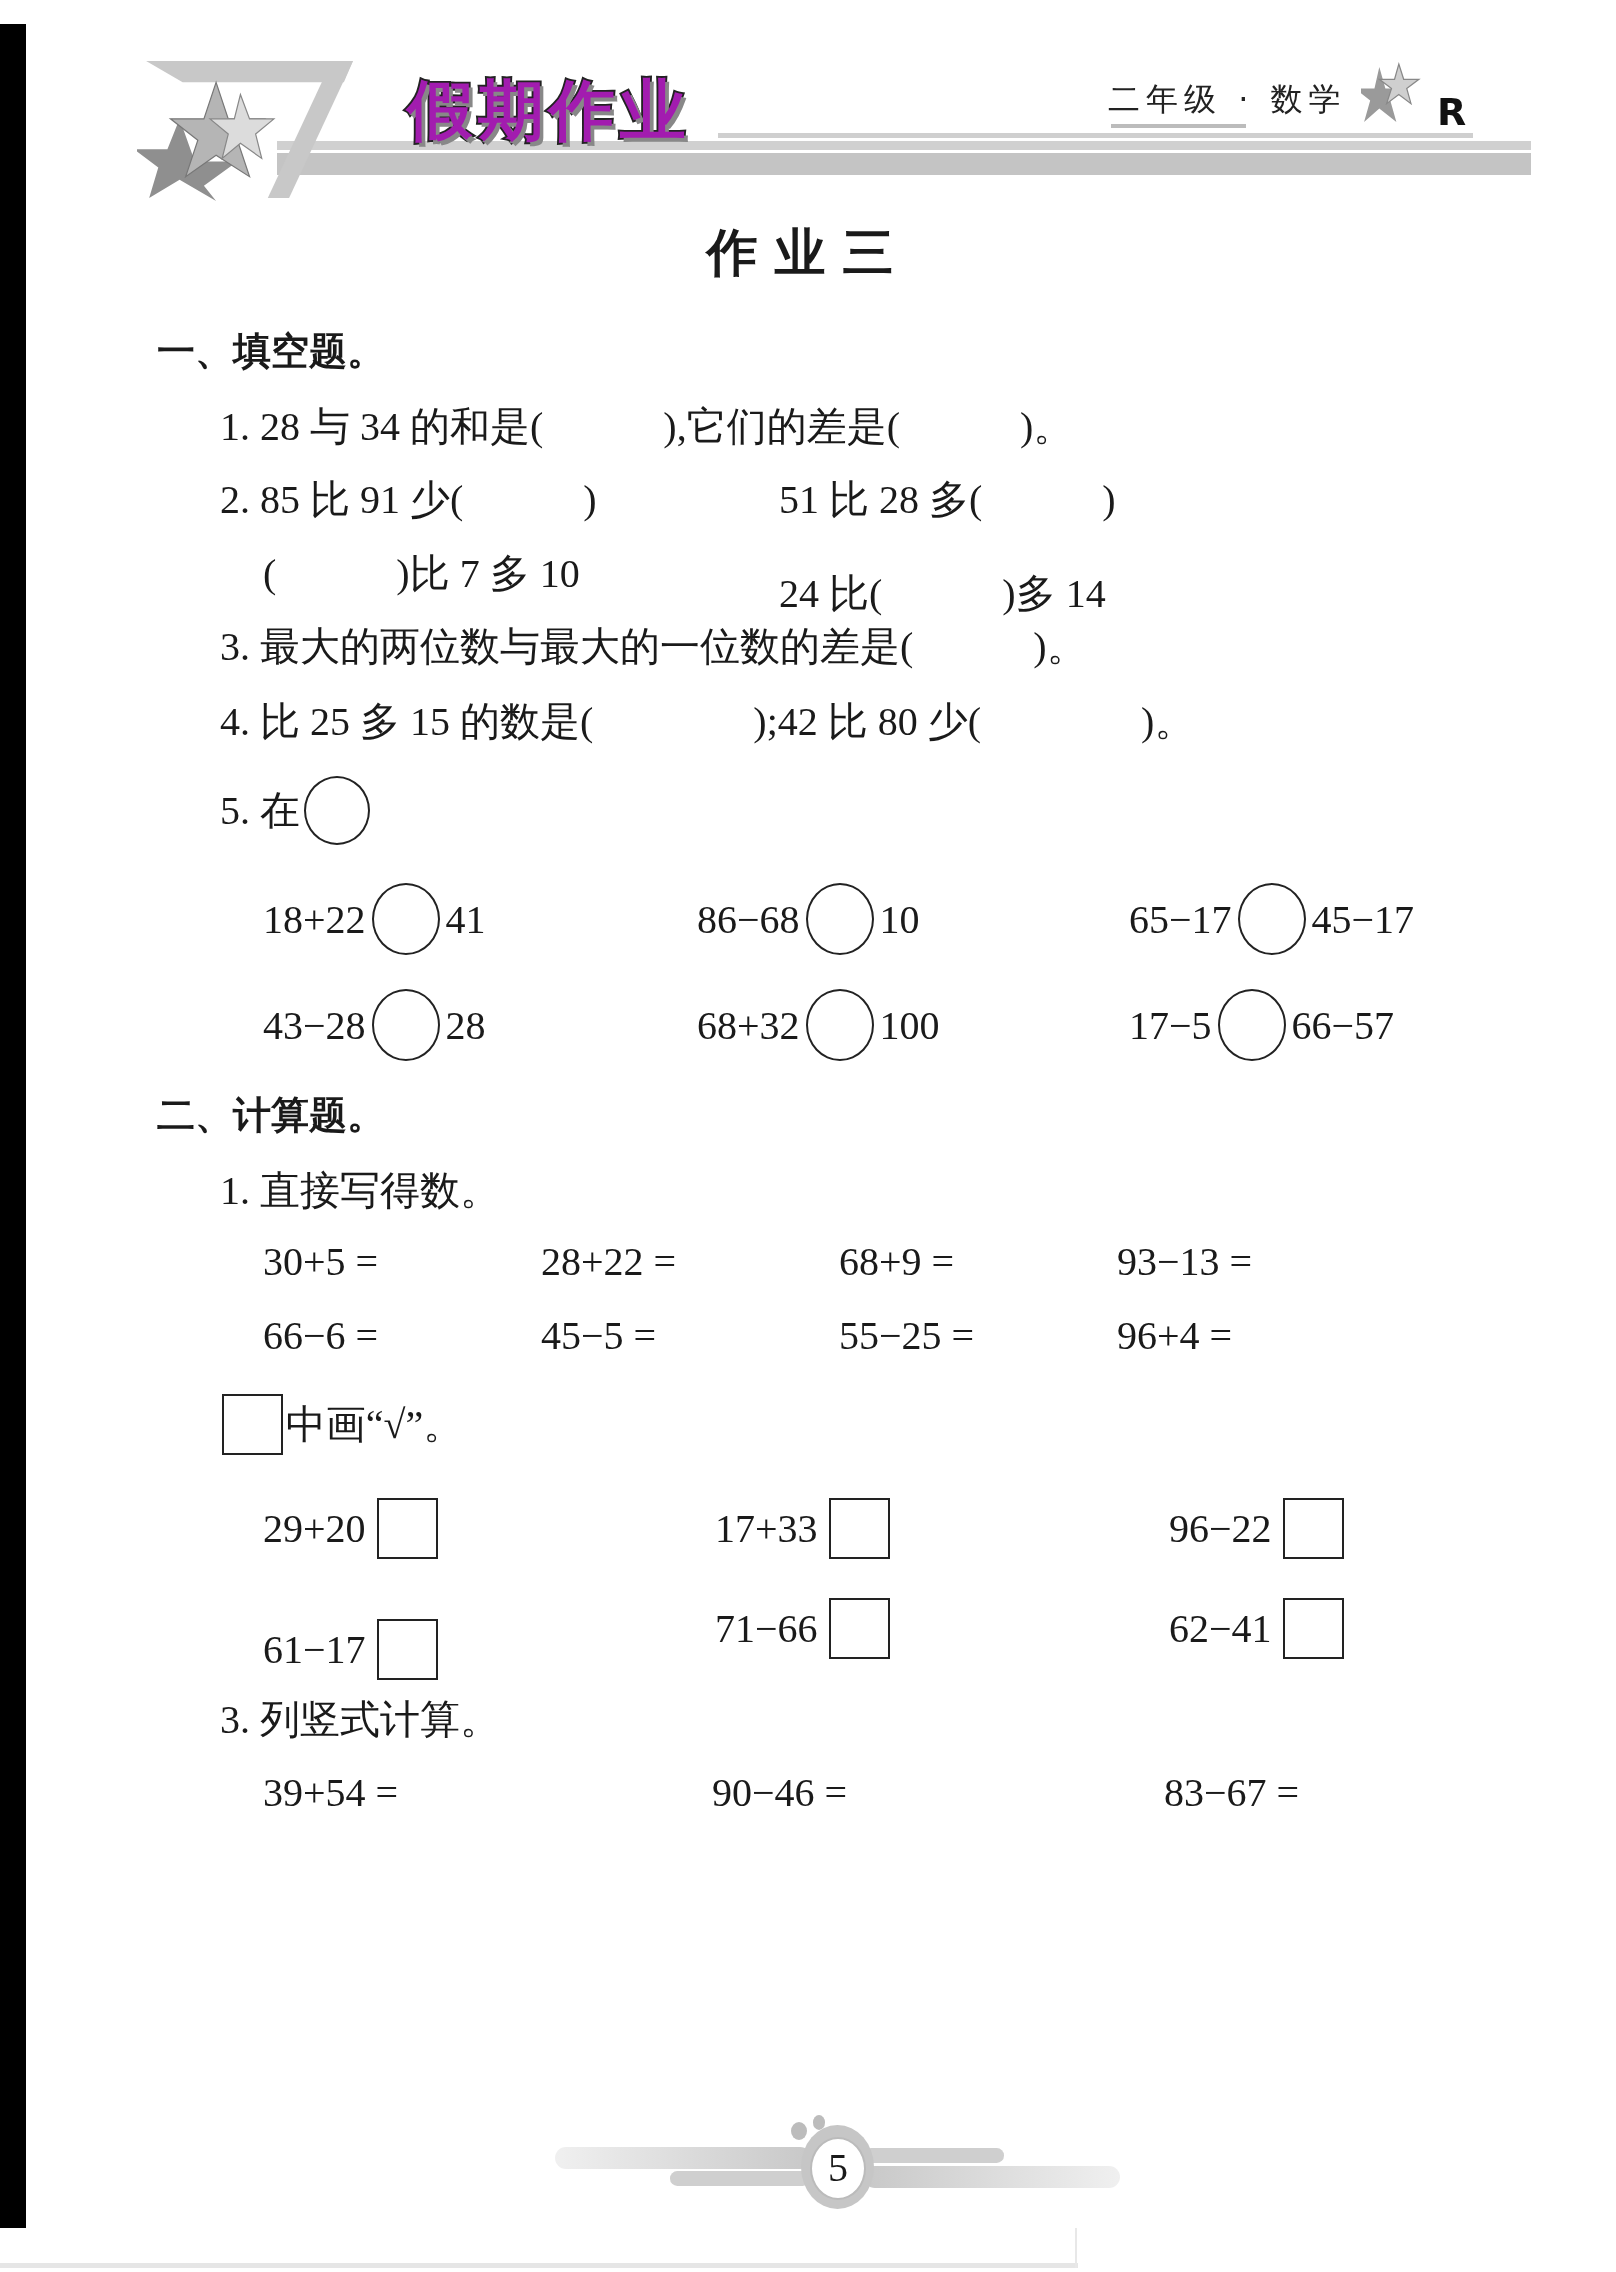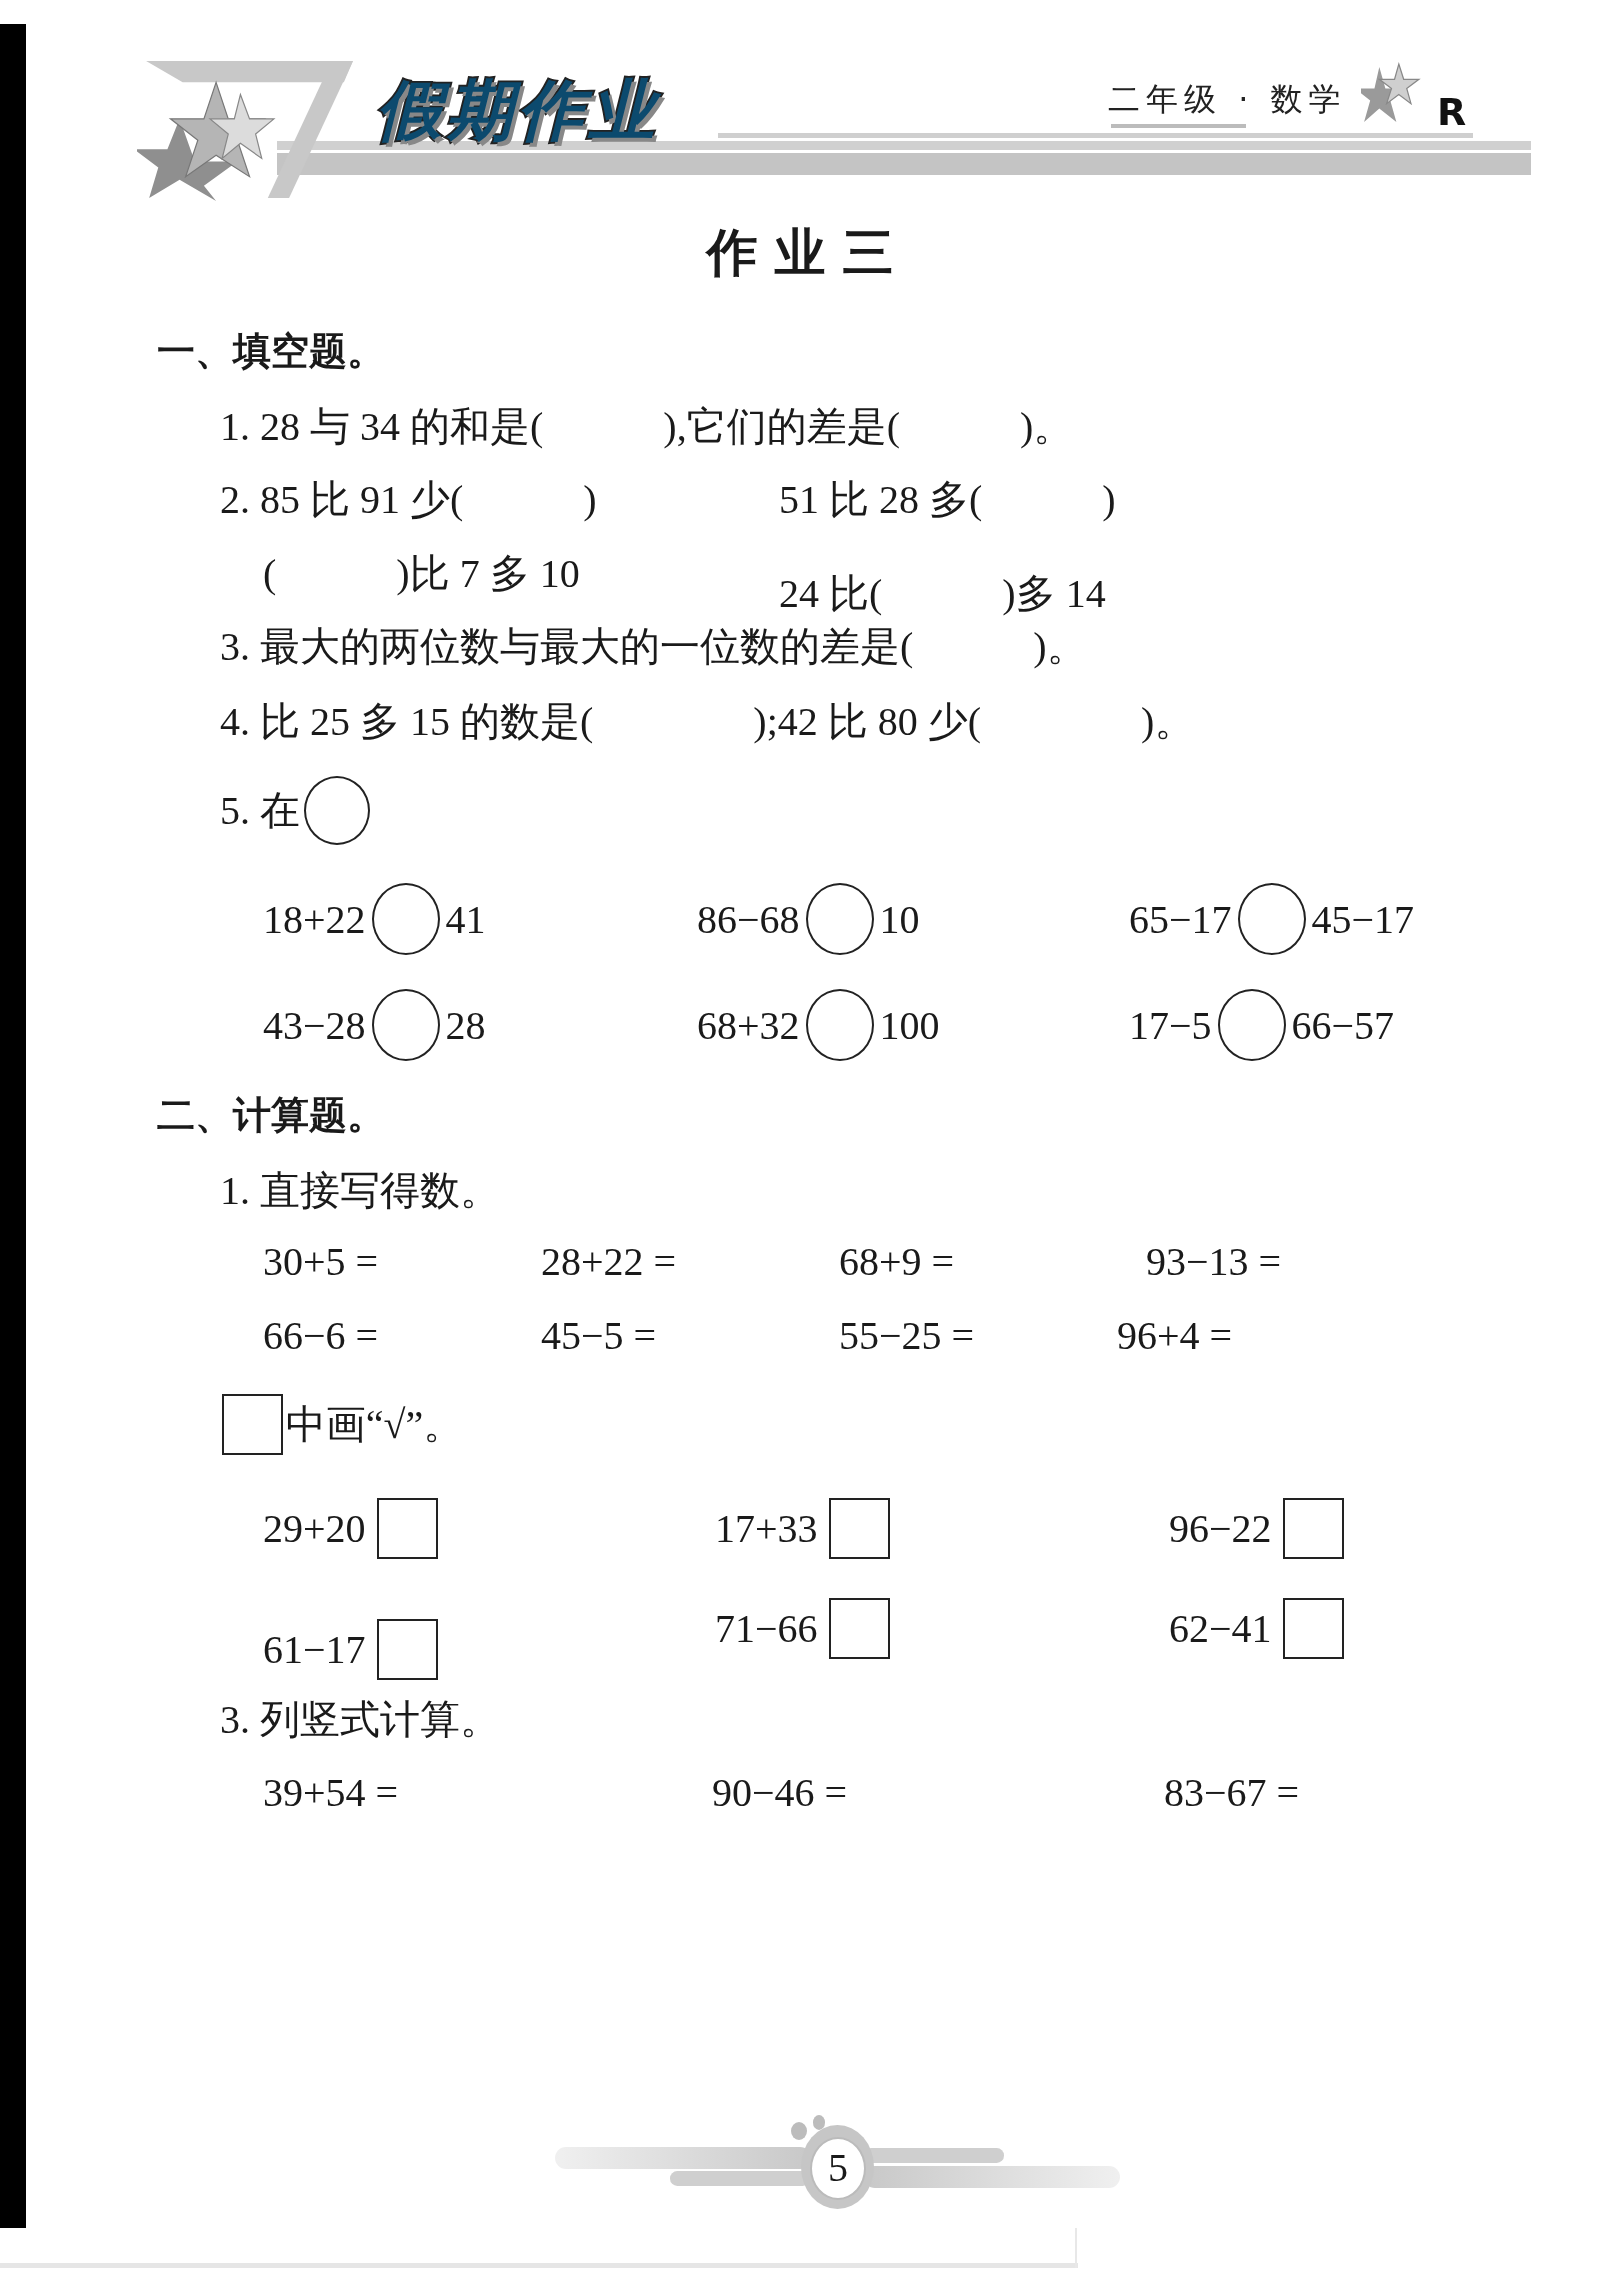--- a/index.html
+++ b/index.html
@@ -7,24 +7,24 @@
          font-family: "Liberation Serif", "DejaVu Serif", serif; color: #1a1a1a; }
   .leftbar { position: absolute; left: 0; top: 24px; width: 25.6px; height: 2204px; background: #000; }
   .bottomline { position: absolute; left: 0; top: 2263px; width: 1078px; height: 4.9px; background: #e6e6e6; }
   .bottomline-v { position: absolute; left: 1075px; top: 2228px; width: 1.8px; height: 40px; background: #e8e8e8; }
 
   
   .hdr-bar1 { position: absolute; left: 277px; top: 141px; width: 1254px; height: 8.5px; background: #d0d0d0; }
   .hdr-bar2 { position: absolute; left: 277px; top: 153px; width: 1254px; height: 22px; background: #c4c4c4; }
   .hdr-bar0 { position: absolute; left: 718px; top: 133px; width: 755px; height: 4.9px; background: #cfcfcf; }
   .hdr-logo { position: absolute; left: 137px; top: 58px; width: 219px; height: 143px; }
-  .hdr-title { position: absolute; left: 376px; top: 66px; font-family: "DejaVu Sans", sans-serif; font-weight: bold;
-               font-size: 66px; letter-spacing: 4.9px; color: #0c4a6e;
+  .hdr-title { position: absolute; left: 407px; top: 66px; font-family: "DejaVu Sans", sans-serif; font-weight: bold;
+               font-size: 66px; letter-spacing: 4.9px; color: #a21caf;
                -webkit-text-stroke: 3.7px #222; paint-order: stroke fill;
-               text-shadow: 3.7px 3.7px 0 #888; font-style: italic; }
+               text-shadow: 3.7px 3.7px 0 #888; }
   .hdr-grade { position: absolute; left: 1108px; top: 78px; font-family: "DejaVu Sans", sans-serif;
                font-size: 32px; letter-spacing: 6px; color: #222; }
   .hdr-grade-ul { position: absolute; left: 1111px; top: 124px; width: 135px; height: 3.7px; background: #bcbcbc; }
   .hdr-star { position: absolute; left: 1361px; top: 61px; width: 61px; height: 67px; }
   .hdr-r { position: absolute; left: 1437px; top: 90px; font-family: "DejaVu Sans", sans-serif; font-weight: bold;
            font-size: 38px; color: #111; }
 
   .page-title { position: absolute; left: 0; width: 1617px; top: 219px; text-align: center;
                 font-family: "DejaVu Serif", serif; font-weight: bold; font-size: 51px; letter-spacing: 17px; }
 
@@ -130,21 +130,21 @@
   <span>17−5</span>
   <span class="circ"></span>
   <span>66−57</span>
 </div>
 
 <div class="sec" style="top:1090px;">二、计算题。</div>
 <div class="line" style="left:220px; top:1163px;">1. 直接写得数。</div>
 <div class="calc" style="left:263px; top:1238px;">30+5 =</div>
 <div class="calc" style="left:541px; top:1238px;">28+22 =</div>
 <div class="calc" style="left:839px; top:1238px;">68+9 =</div>
-<div class="calc" style="left:1117px; top:1238px;margin-left:29px;">93−13 =</div>
+<div class="calc" style="left:1117px; top:1238px;">93−13 =</div>
 <div class="calc" style="left:263px; top:1312px;">66−6 =</div>
 <div class="calc" style="left:541px; top:1312px;">45−5 =</div>
 <div class="calc" style="left:839px; top:1312px;">55−25 =</div>
 <div class="calc" style="left:1117px; top:1312px;">96+4 =</div>
 
 <div class="line" style="left:220px; top:1394px; display:flex; align-items:center;">
   <span class="sq" style="margin-left:2.4px; margin-right:2.4px;"></span>
   <span>中画“√”。</span>
 </div>
 

